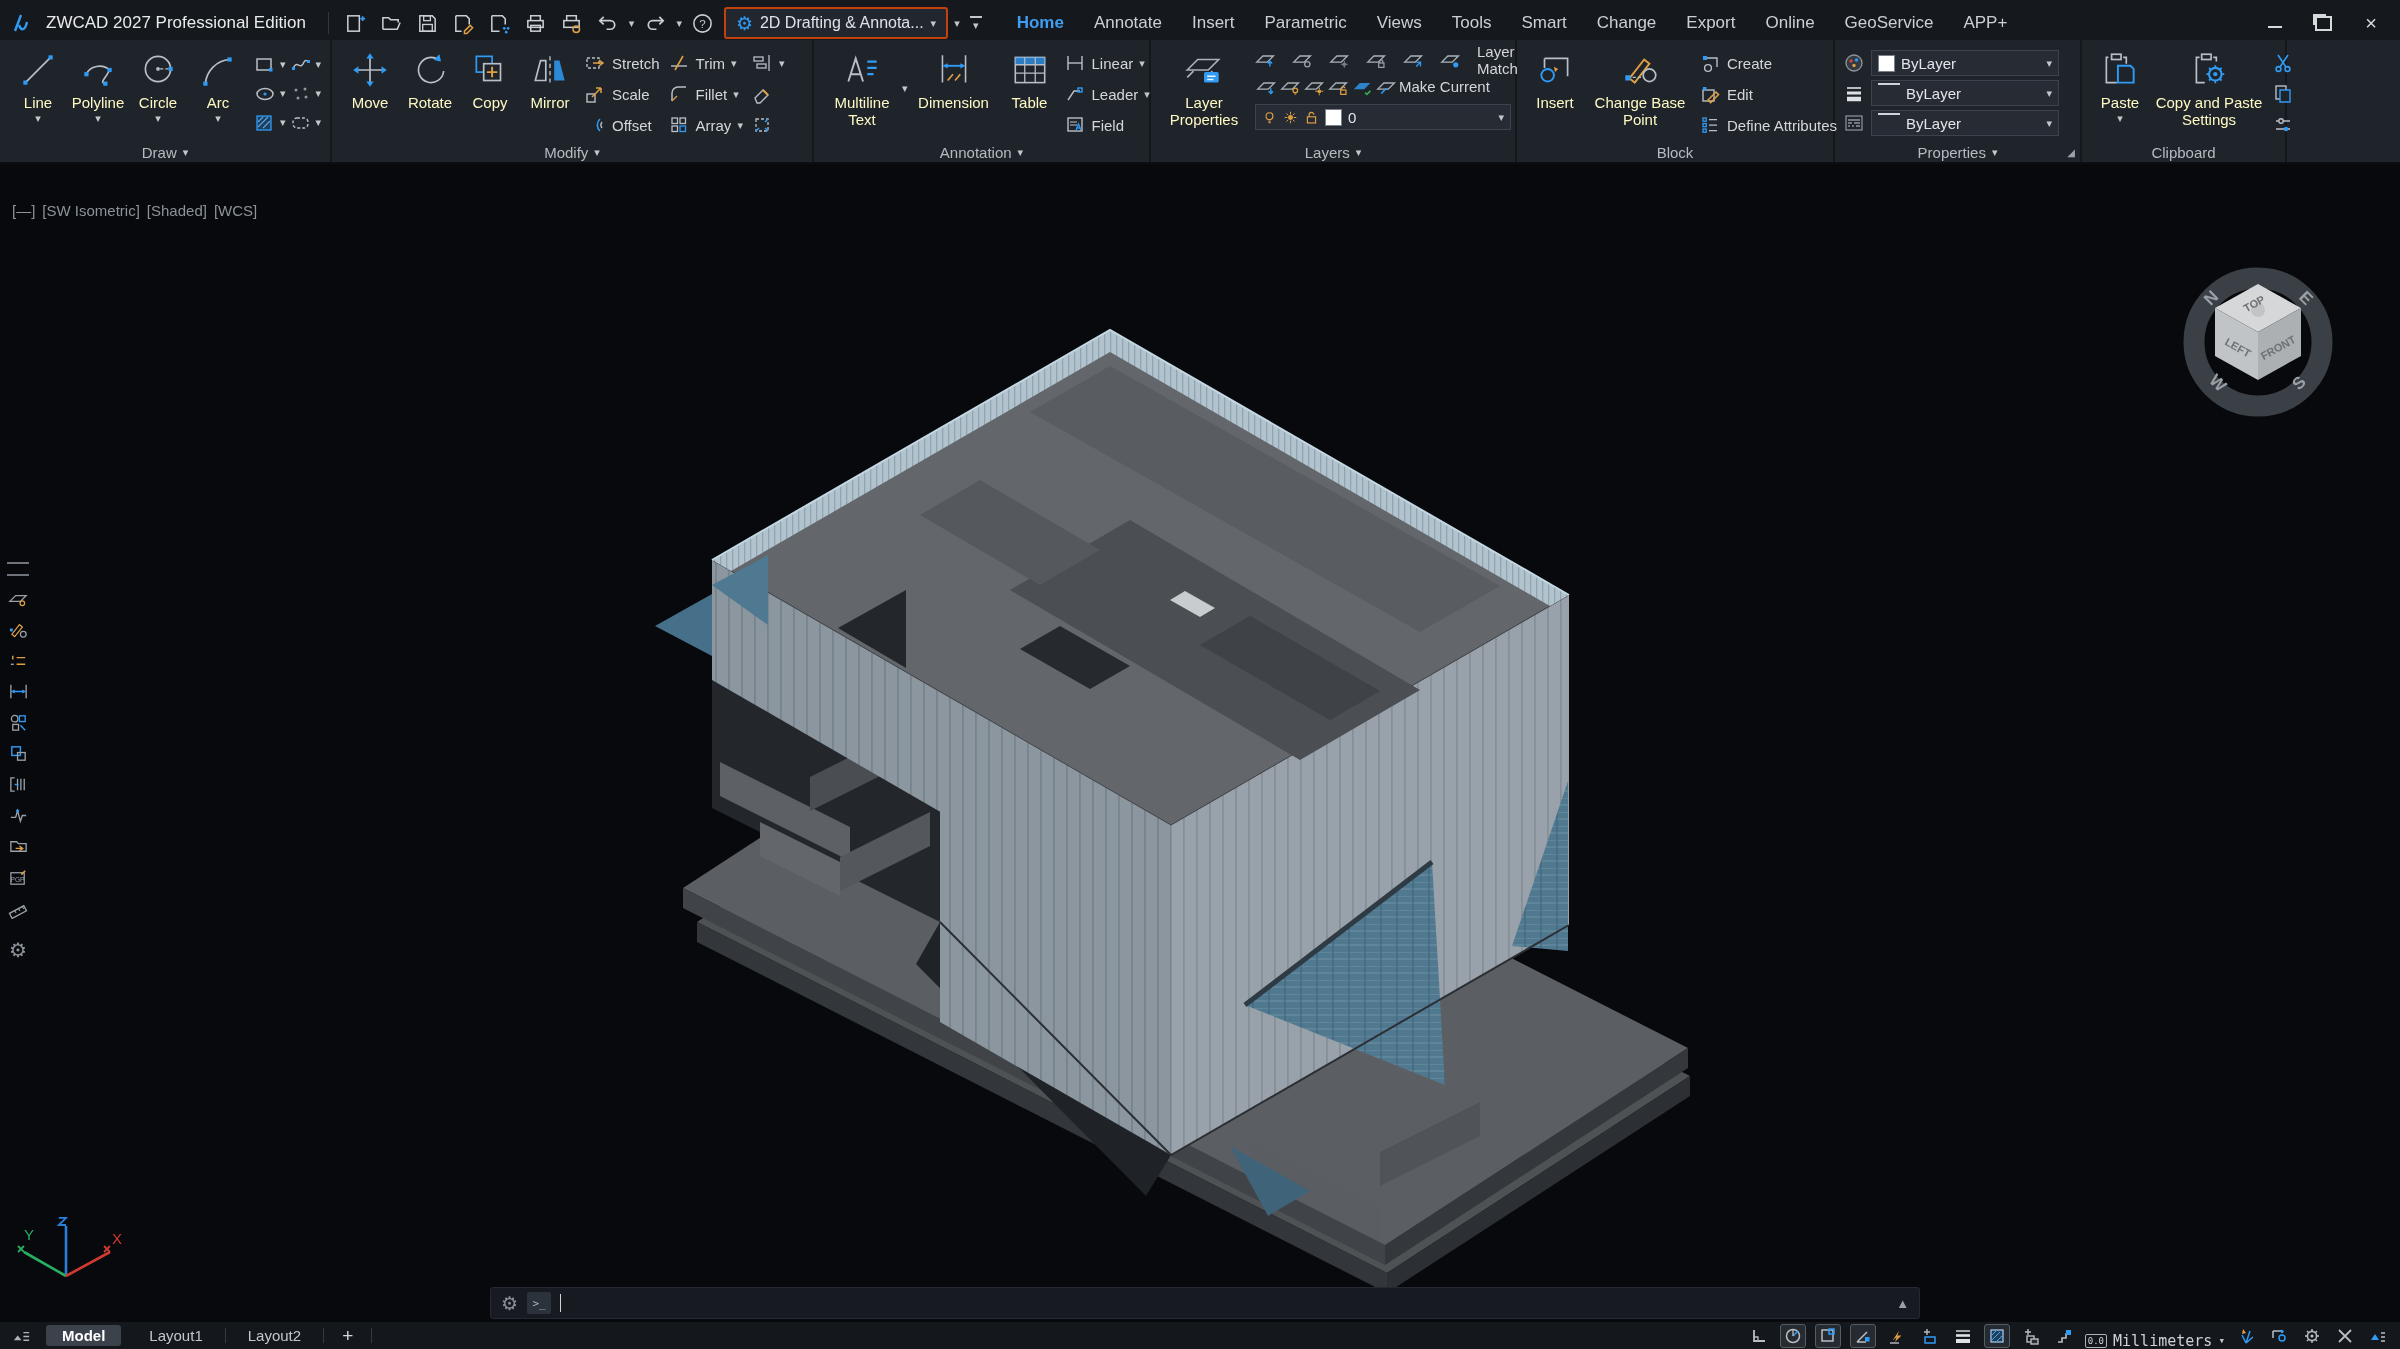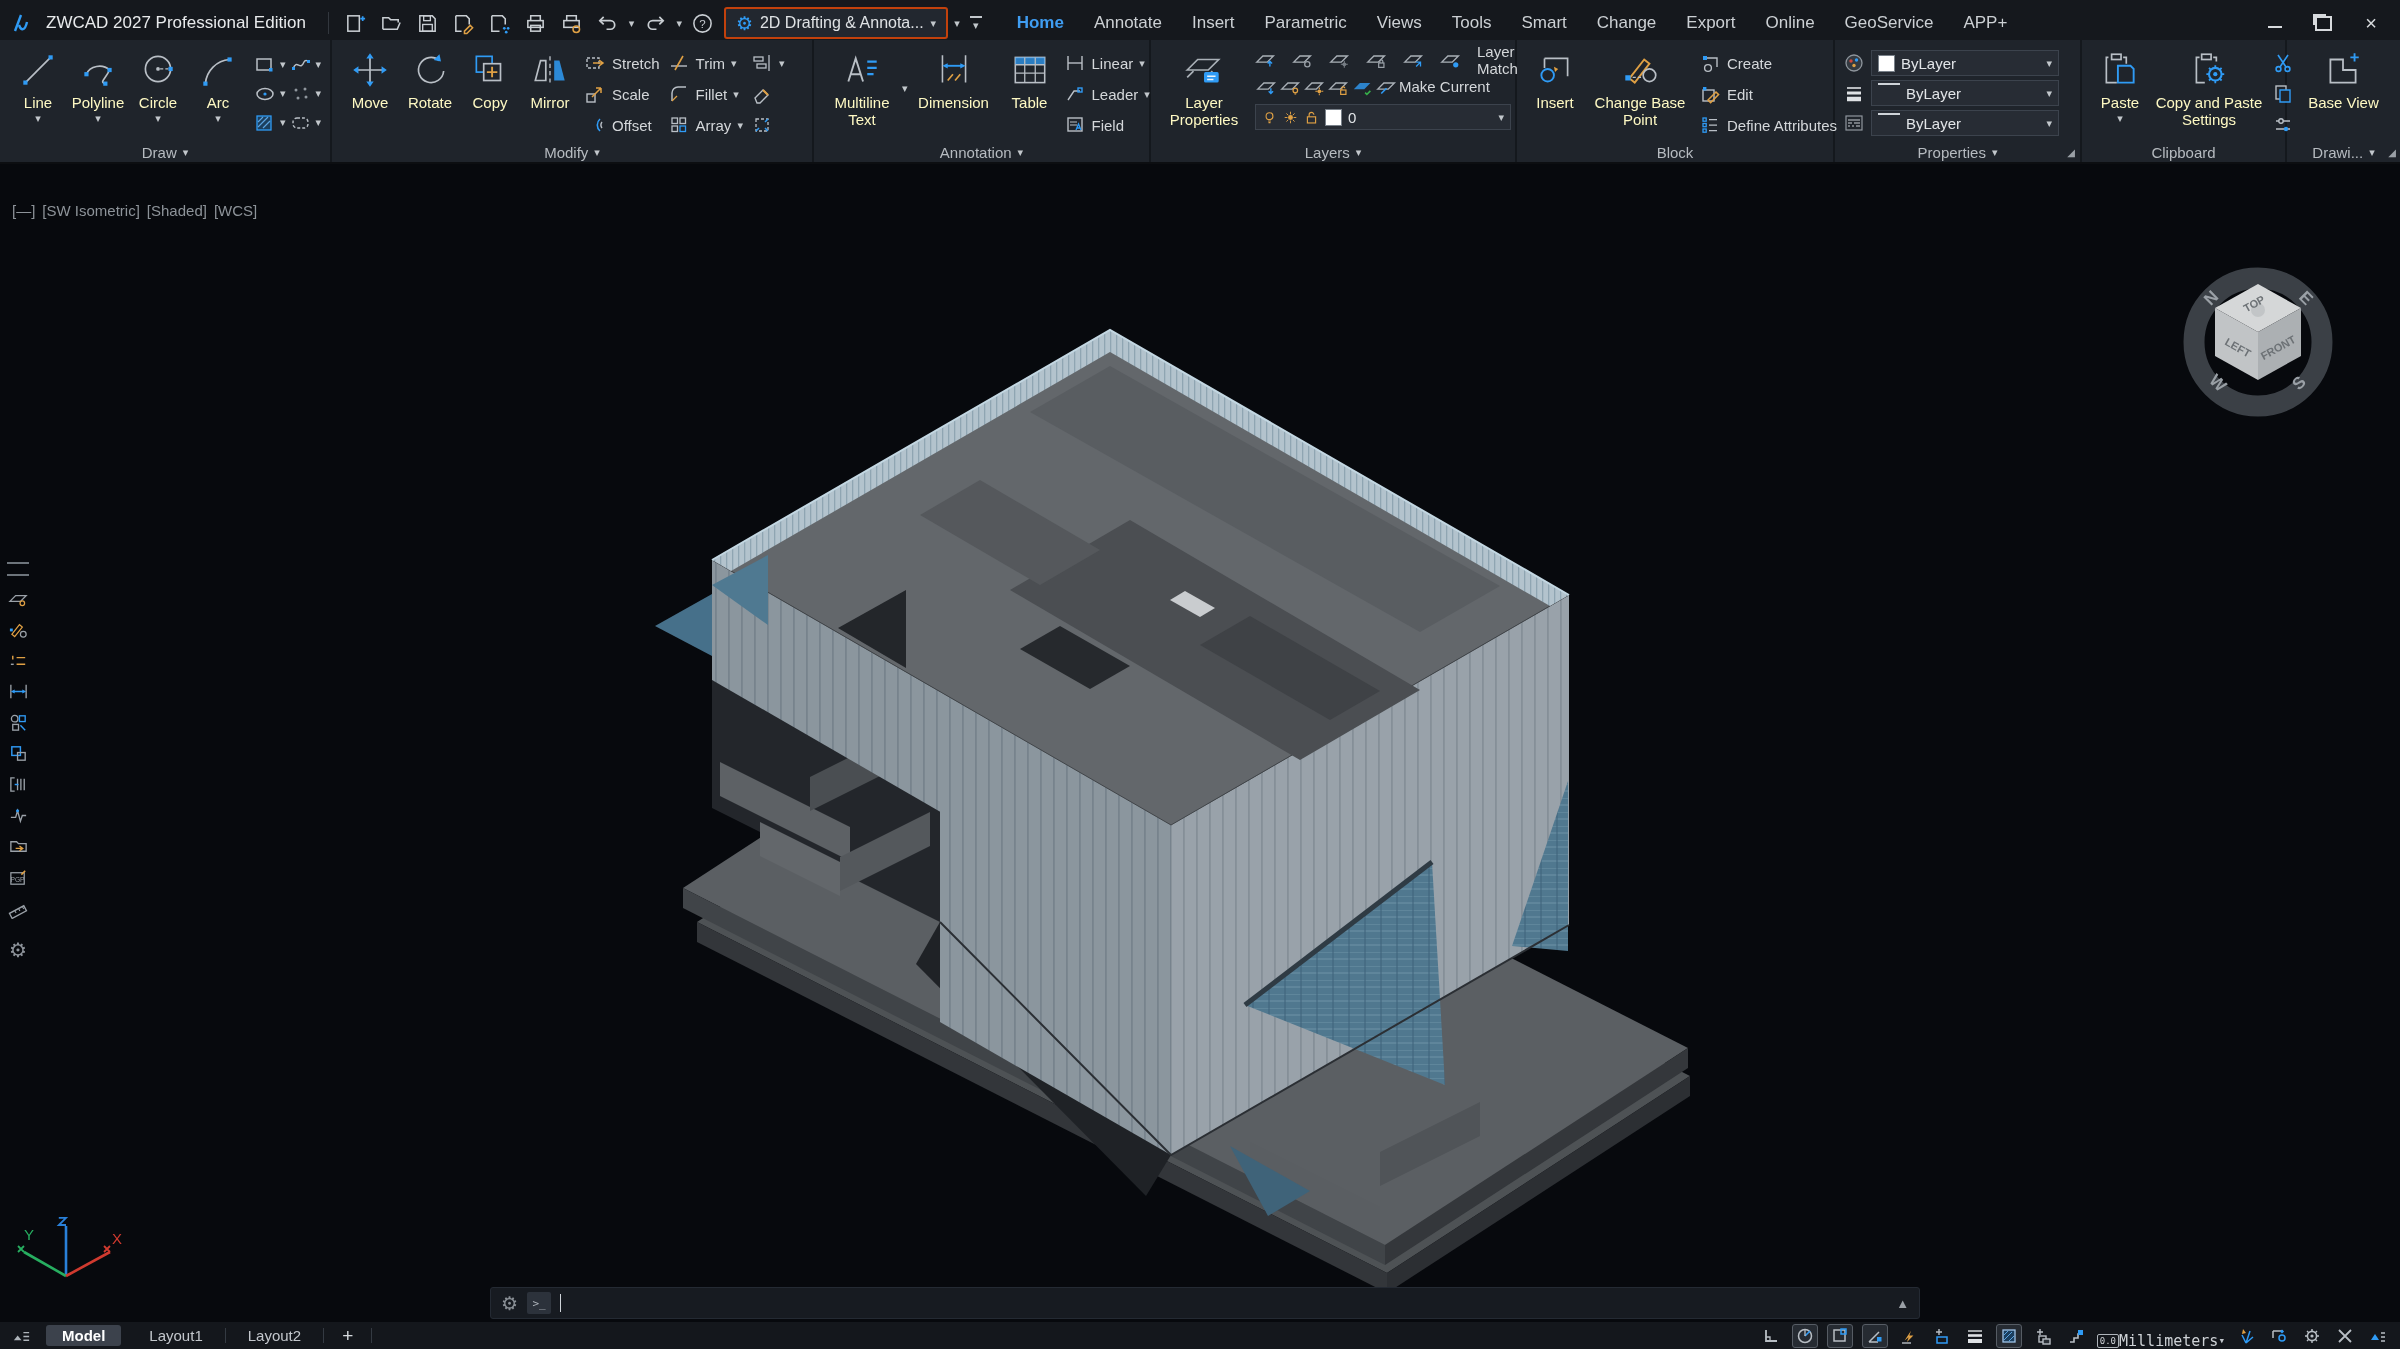--- a/index.html
+++ b/index.html
@@ -103,21 +103,21 @@
     display:flex;align-items:center;padding:0 10px;box-sizing:border-box;font-size:15px;color:#c3c7cc;gap:4px;}
   .sb-pill{background:#3c424c;color:#fff;font-weight:bold;padding:2px 16px;border-radius:3px;margin:0 10px;}
   .sb-lay{padding:2px 14px;}
   .sb-plus{font-size:19px;color:#d5d9dd;padding:0 10px}
   .sb-plus::after{content:"+"}
   .sb-sep{width:1px;height:15px;background:#343a42;margin:0 4px}
   .sb-right{margin-left:auto;display:flex;align-items:center;gap:9px;}
   .sbi{width:24px;height:22px;display:flex;align-items:center;justify-content:center}
   .sbi svg{width:20px;height:20px}
   .sbi.boxed{border:1px solid #565c64;background:#262b32;border-radius:3px;}
-  .sb-units{display:flex;align-items:center;font-family:"DejaVu Sans Mono",monospace;
+  .sb-units{display:flex;align-items:center;gap:6px;font-family:"DejaVu Sans Mono",monospace;
     font-size:15px;color:#cdd1d5;margin-top:10px;}
   .sb-unit-icon{border:1px solid #aeb4ba;border-radius:2px;font-size:9px;padding:1px 2px;
     color:#cdd1d5;font-family:"DejaVu Sans Mono",monospace}
 </style>
 </head>
 <body>
 
 <svg width="0" height="0" style="position:absolute">
   <defs>
     <symbol id="lyr" viewBox="0 0 24 24">
@@ -770,34 +770,20 @@
             <circle cx="9" cy="7" r="2.2" fill="#1f242b" stroke="#b9bfc6" stroke-width="1.4"></circle>
             <circle cx="14" cy="15" r="2.2" fill="#2f9bf5"></circle>
           </svg>
           </div>
       </div>
       <div class="plabel">
         <span>Clipboard</span>
       </div>
     </section>
 
-    <section class="panel" style="flex:1;border-right:none;justify-content:center">
-      <div class="bb">
-        <svg viewBox="0 0 40 40">
-          <path d="M8 32 V10 H20 V20 H32 V32 Z" fill="none" stroke="#b9bfc6" stroke-width="1.7"></path>
-          <path d="M27 8 h8 M31 4 v8" stroke="#2f9bf5" stroke-width="1.8"></path>
-        </svg>
-        <span>Base View</span>
-      </div>
-      <div class="plabel">
-        <span>Drawi...</span>
-        <span class="car"></span>
-        <span class="lnch" style="position:absolute;right:4px"></span>
-      </div>
-    </section>
   </div>
 
 
   <div class="viewport">
 
     <div class="vp-label">
       <span>[—]</span>
       <span>[SW Isometric]</span>
       <span>[Shaded]</span>
       <span>[WCS]</span>

